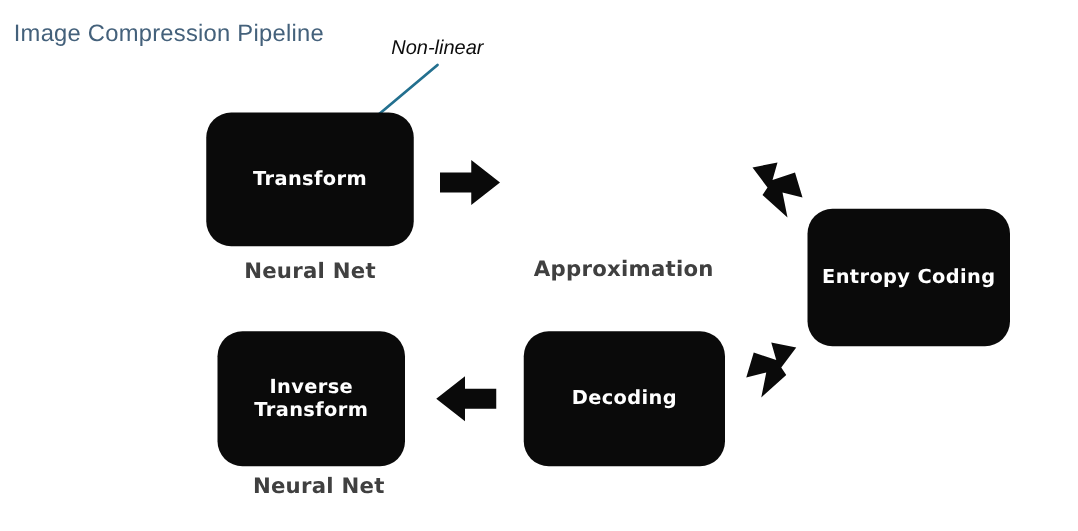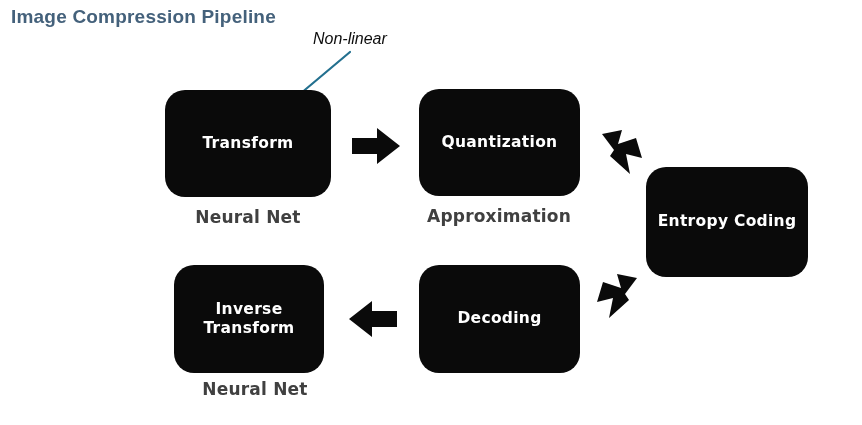--- a/index.html
+++ b/index.html
@@ -5,23 +5,23 @@
   html, body { margin:0; padding:0; }
   body {
     width:862px; height:425px;
     background:#ffffff;
     font-family:"DejaVu Sans", sans-serif;
     overflow:hidden;
   }
   #stage { position:relative; width:862px; height:425px; }
 
   .title {
-    position:absolute; left:11px; top:6px;
+    position:absolute; left:11px; top:17px;
     font-family:"Liberation Sans", sans-serif;
-    font-size:19px; font-weight:700;
+    font-size:19px; font-weight:400;
     color:#44617b; letter-spacing:.2px;
     white-space:nowrap;
   }
 
   
   .box {
     position:absolute;
     background:#0a0a0a;
     border-radius:20px;
     display:flex; align-items:center; justify-content:center;
@@ -86,23 +86,20 @@
   <div class="annot-text">Non-linear</div>
   <svg class="annot-line" width="70" height="56">
     <line x1="12" y1="50" x2="62" y2="8" stroke="#23708f" stroke-width="2.2" stroke-linecap="round"></line>
   </svg>
 
   <div class="box b-transform">
     <span class="box-label">Transform</span>
   </div>
   <div class="caption cap-nn1">Neural Net</div>
 
-  <div class="box b-quantization">
-    <span class="box-label">Quantization</span>
-  </div>
   <div class="caption cap-appr">Approximation</div>
 
   <div class="box b-entropy">
     <span class="box-label">Entropy Coding</span>
   </div>
 
   <div class="box b-decoding">
     <span class="box-label">Decoding</span>
   </div>
 

